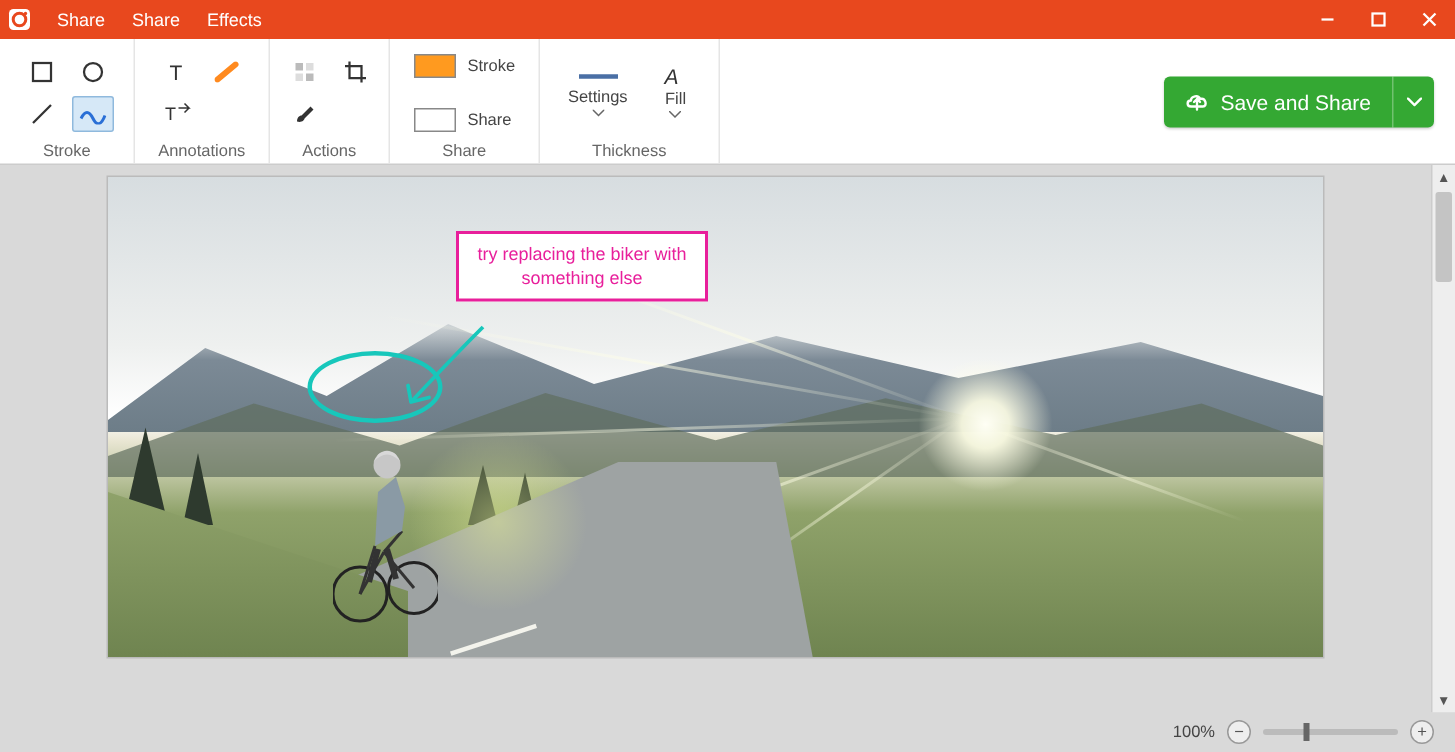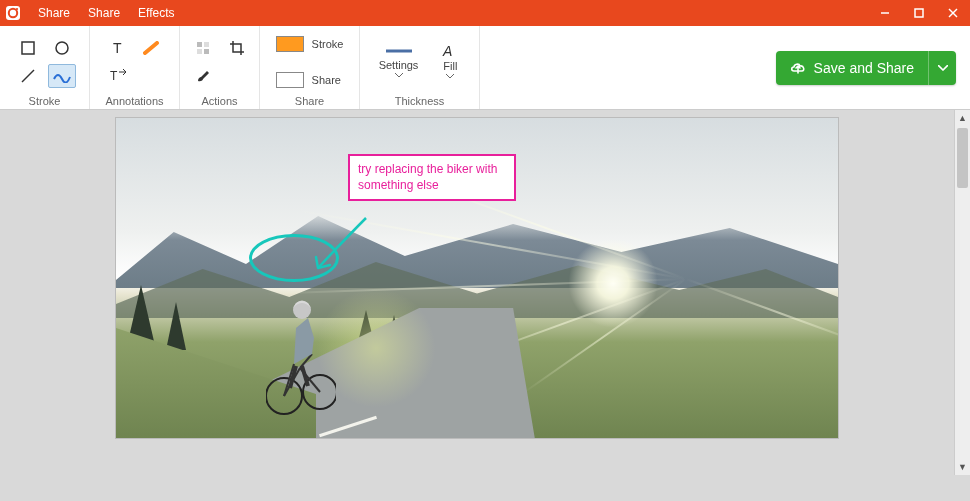--- a/index.html
+++ b/index.html
@@ -31,21 +31,21 @@
 .stack-btn { display: flex; flex-direction: column; align-items: center; font-size: 11px; color: #444; gap: 2px; cursor: pointer; padding: 2px 4px; }
 
 .save-area { margin-left: auto; display: flex; align-items: center; padding-right: 14px; }
 .save-btn { background: #34a833; color: #fff; border-radius: 4px; display: flex; align-items: stretch; height: 34px; font-size: 14px; cursor: pointer; box-shadow: 0 1px 2px rgba(0,0,0,.2); }
 .save-btn .main { display: flex; align-items: center; gap: 8px; padding: 0 14px; }
 .save-btn .drop { display: flex; align-items: center; justify-content: center; width: 28px; border-left: 1px solid rgba(255,255,255,.3); }
 
 
 .canvas-wrap { position: relative; height: calc(501px - 26px - 84px - 26px); background: #d9d9d9; display: flex; }
 .canvas-inner { flex: 1; overflow: hidden; display: flex; justify-content: center; align-items: flex-start; padding-top: 8px; }
-.photo { width: 722px; height: 320px; position: relative; background: linear-gradient(to bottom, #d7dde0 0%, #eef0ef 35%, #fff 50%, #e9e6d3 55%, #8fa26a 70%, #6f8450 100%); overflow: hidden; box-shadow: 0 0 0 1px #bbb; }
+.photo { width: 810px; height: 320px; position: relative; background: linear-gradient(to bottom, #d7dde0 0%, #eef0ef 35%, #fff 50%, #e9e6d3 55%, #8fa26a 70%, #6f8450 100%); overflow: hidden; box-shadow: 0 0 0 1px #bbb; text-align: center; }
 
 .sun { position: absolute; right: 180px; top: 120px; width: 90px; height: 90px; background: radial-gradient(circle, rgba(255,255,245,1) 0%, rgba(255,255,230,0.9) 25%, rgba(255,255,210,0) 70%); border-radius: 50%; }
 .sunray { position: absolute; background: linear-gradient(90deg, rgba(255,255,220,0) 0%, rgba(255,255,230,0.5) 50%, rgba(255,255,220,0) 100%); height: 2px; transform-origin: left center; }
 .mountains1 { position: absolute; left:0; right:0; top: 90px; height:80px; background: linear-gradient(to bottom, rgba(110,125,140,0) 0%, #7c8a96 40%, #6d7d88 100%); clip-path: polygon(0% 90%, 8% 30%, 18% 70%, 28% 10%, 40% 60%, 55% 20%, 70% 55%, 85% 25%, 100% 70%, 100% 100%, 0% 100%); }
 .mountains2 { position: absolute; left:0; right:0; top: 130px; height:70px; background: #5f6d5e; clip-path: polygon(0% 80%, 12% 30%, 24% 70%, 36% 20%, 50% 65%, 64% 25%, 78% 60%, 90% 30%, 100% 70%, 100% 100%, 0% 100%); opacity: .7;}
 .trees { position: absolute; bottom: 88px; }
 .tree { position:absolute; bottom:0; width:0; height:0; border-left: 10px solid transparent; border-right: 10px solid transparent; border-bottom: 40px solid #2e3a2e; }
 .road { position: absolute; bottom:0; left:0; right:0; height:130px; background: #9ea3a3; clip-path: polygon(5% 100%, 42% 0%, 55% 0%, 58% 100%); }
 .road-line { position:absolute; bottom:0; left:0; right:0; height:130px; }
 .road-line::before { content:""; position:absolute; left: 28%; bottom:10px; width:60px; height:3px; background:#f3f3ec; transform: rotate(-18deg);}
@@ -316,13 +316,21 @@
   <div class="vsb">
     <div class="arrow">▲</div>
     <div class="track">
         <div class="thumb"></div>
       </div>
     <div class="arrow">▼</div>
   </div>
 </div>
 
 <div class="statusbar">
+  <div class="zoom-controls">
+    <span>100%</span>
+    <div class="zbtn">−</div>
+    <div class="zslider">
+        <div class="zthumb"></div>
+      </div>
+    <div class="zbtn">+</div>
+  </div>
 </div>
 
 </body></html>

